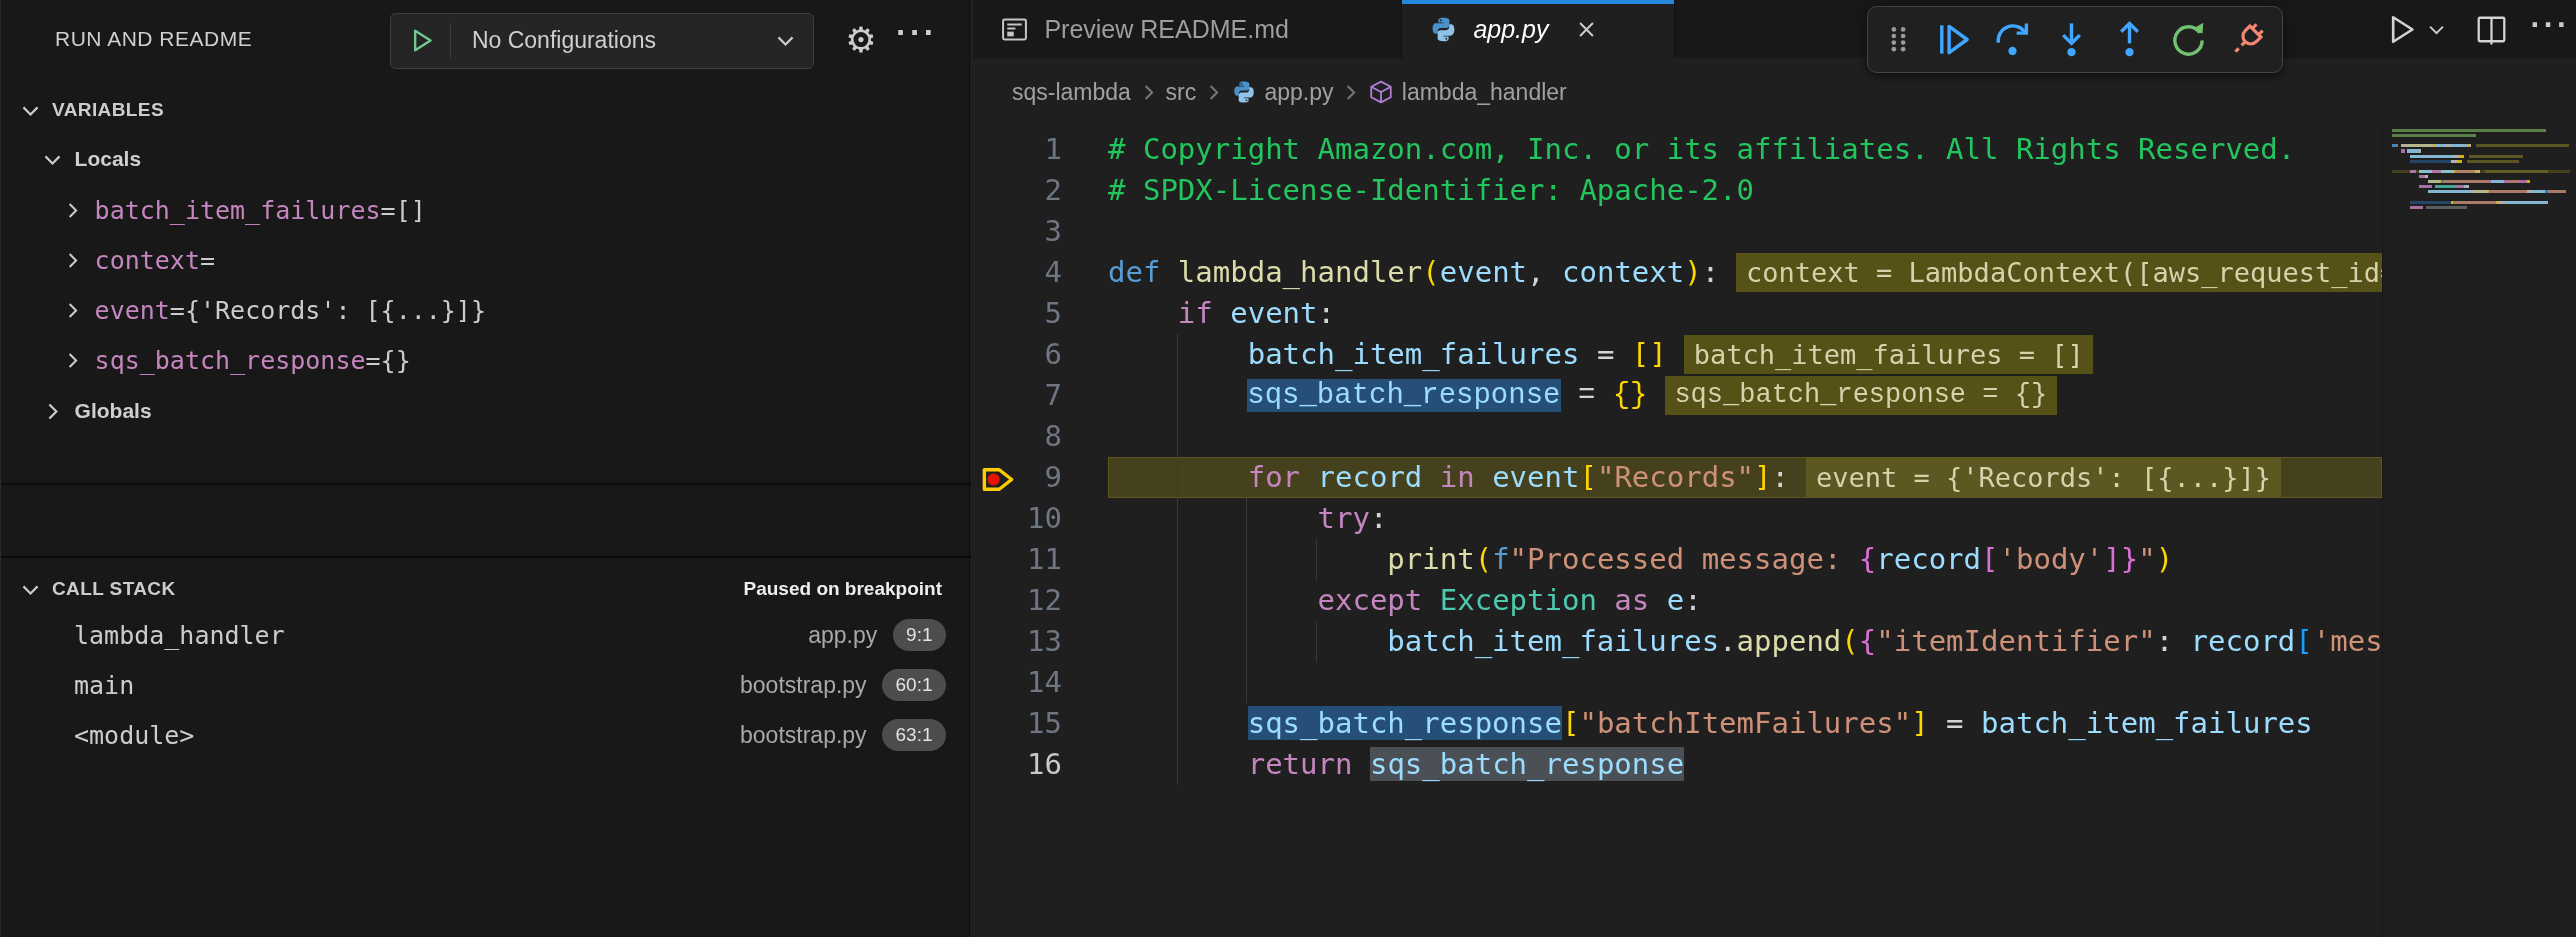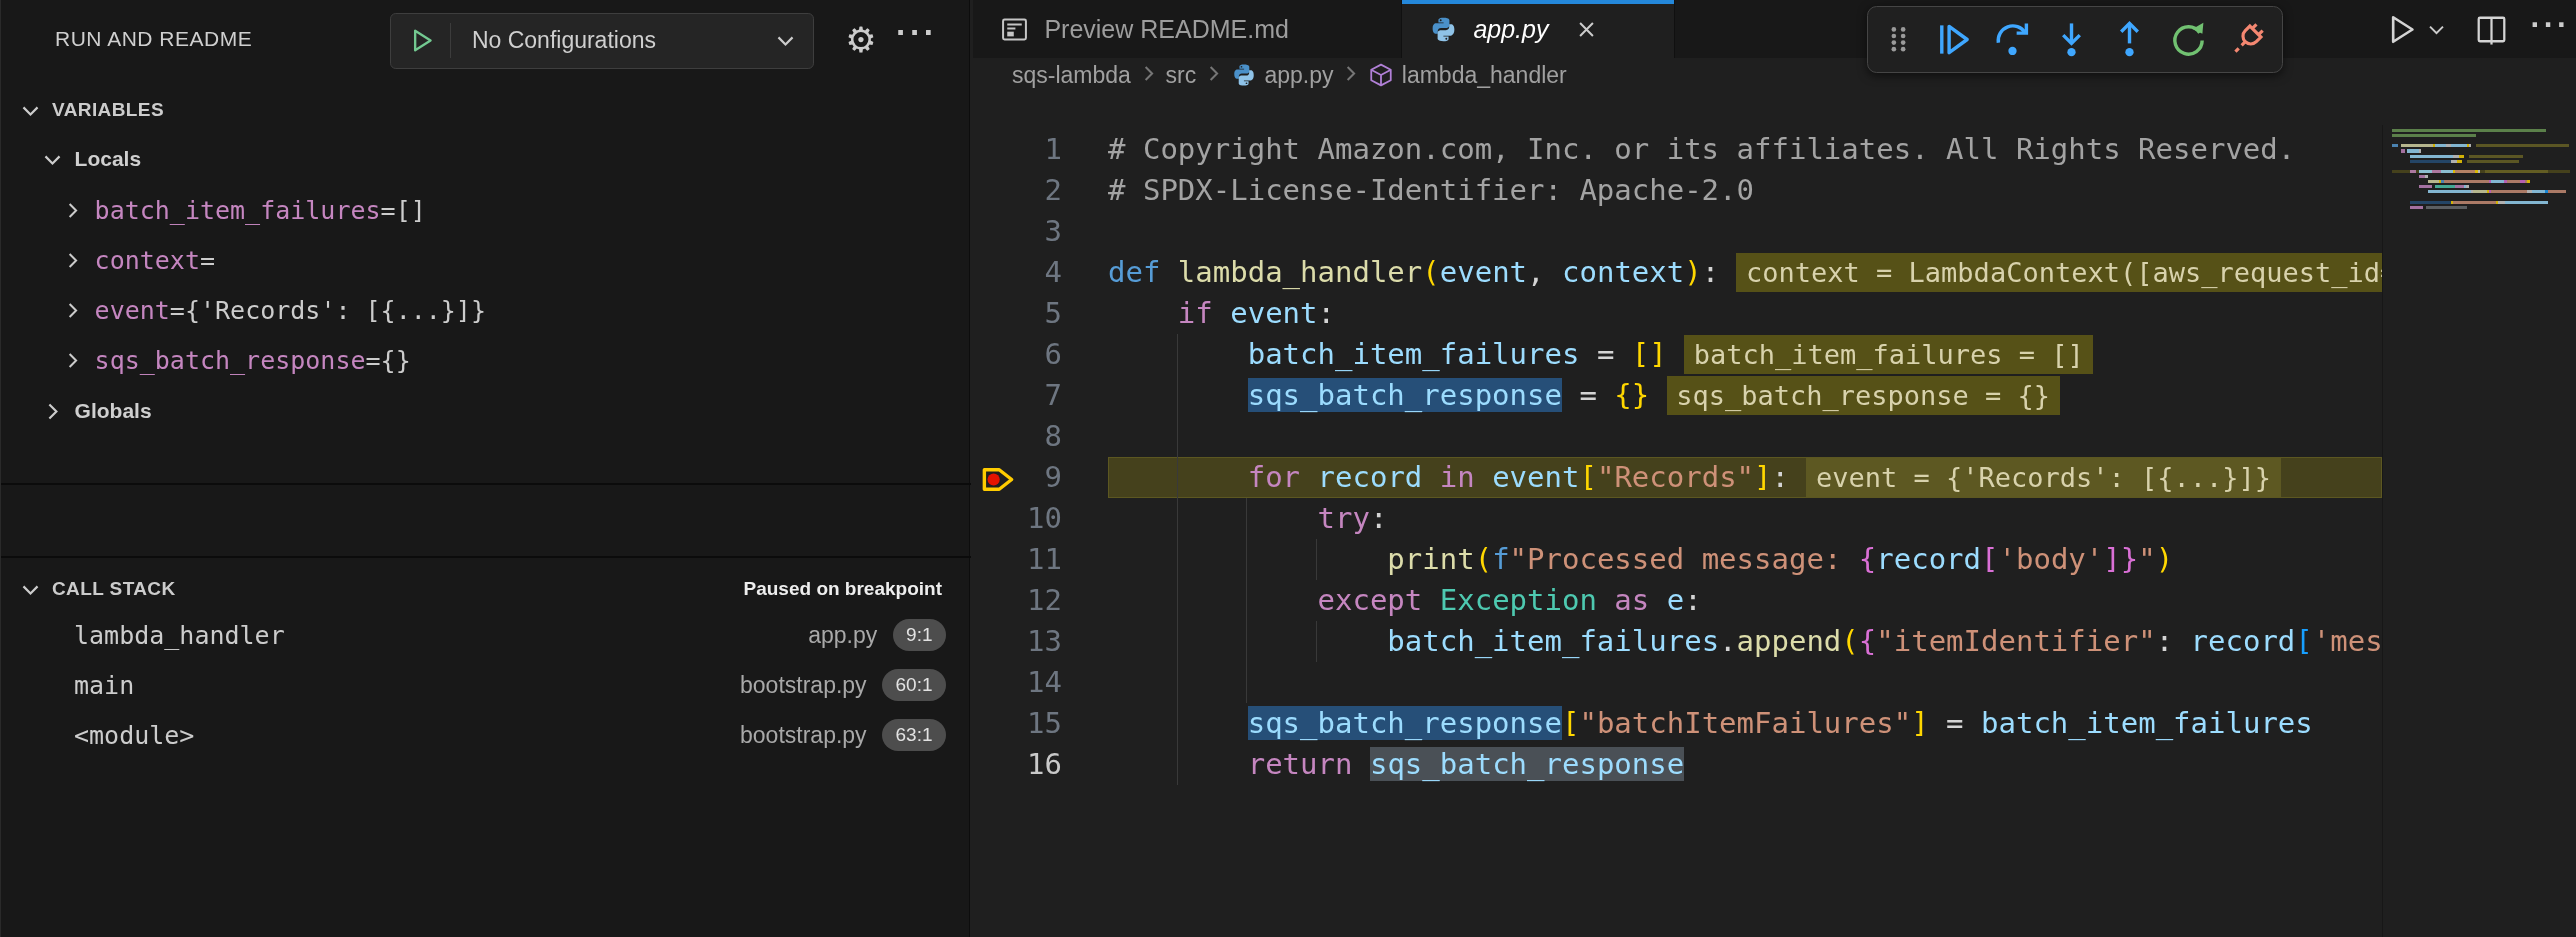--- a/index.html
+++ b/index.html
@@ -59,21 +59,21 @@
   .tab .ticon { width:29px; height:29px; margin-left:27px; }
   .tab .tlabel { font-size:25px; margin-left:15.4px; white-space:nowrap; }
   .tab.inactive { background:#181818; width:429px; }
   .tab.inactive .tlabel { color:#9d9d9d; }
   .tab.active { background:#1f1f1f; width:273px; }
   .tab.active::before { content:""; position:absolute; left:0; top:0; width:100%; height:3.9px; background:#2488db; }
   .tab.active .tlabel { color:#ffffff; font-style:italic; }
   .tab .tclose { width:27px; height:27px; margin-left:25px; cursor:pointer; }
 
   #breadcrumb { position:absolute; left:0; top:62px; width:100%; height:60px;
-    display:flex; padding-left:39px; }
+    display:flex; align-items:center; padding-left:39px; }
   .crumb { font-size:23px; color:#a0a0a0; cursor:pointer; white-space:nowrap; }
   .crumb-sep { width:23px; height:23px; margin:0 5.8px; }
   .crumb-icon { width:26px; height:26px; margin-right:7.7px; }
 
   
   #dbg-toolbar { position:absolute; left:894px; top:5.8px; width:416px; height:67px;
     background:#202020; border:1px solid #454545; border-radius:9.6px;
     box-shadow:0 2.9px 9.6px rgba(0,0,0,.55); display:flex; align-items:center;
     justify-content:space-between; padding:0 15.4px; z-index:5; }
   .dbg-btn { width:39px; height:39px; cursor:pointer; }
@@ -95,21 +95,21 @@
   .cl .ln { position:absolute; left:0; top:0; width:89px; text-align:right;
     color:#6e7681; cursor:pointer; }
   .cl .ln.active { color:#c9c9c9; }
   .cl .content { margin-left:135px; height:100%; white-space:pre; cursor:text; }
   .cl.cur .content { background:#45411c; box-shadow:inset 0 0 0 1px rgba(200,190,60,.18); }
   .gd { position:absolute; top:0; bottom:0; width:1px; background:#393939; }
   .pi { position:absolute; left:5.8px; top:2.9px; width:39px; height:39px; cursor:pointer; }
   .hint { display:inline-block; background:#565117; color:#d8d2ac; font-size:27px;
     height:39px; line-height:39px; margin-left:17.3px; margin-top:1px; padding:0 9.6px; vertical-align:top; }
   .cl.cur .hint { background:#5d5822; }
-  .tk-comment{color:#a3a3a3} .tk-kw{color:#569cd6} .tk-ctrl{color:#c586c0}
+  .tk-comment{color:#22c55e} .tk-kw{color:#569cd6} .tk-ctrl{color:#c586c0}
   .tk-fn{color:#dcdcaa} .tk-var{color:#9cdcfe} .tk-str{color:#ce9178}
   .tk-cls{color:#4ec9b0} .tk-punc{color:#d4d4d4}
   .tk-b1{color:#ffd700} .tk-b2{color:#da70d6} .tk-b3{color:#179fff}
   .bg-write{background:#264f78} .bg-read{background:#4a5056}
 
   
   #minimap { position:absolute; left:1409px; top:125px; width:193px; height:812px;
     border-left:1px solid #171717; cursor:pointer; }
   .mm-row { position:absolute; left:8.7px; right:4.8px; height:3.3px; display:flex; overflow:hidden; }
   .mm-row.cur { background:#45411c; }
@@ -396,21 +396,21 @@
         <span class="content" style="display: block;"><span class="tk-punc">    </span><span class="tk-ctrl">if</span><span class="tk-punc"> </span><span class="tk-var">event</span><span class="tk-punc">:</span></span>
       </div>
       <div class="cl">
         <span class="gd" style="left: 204px;"></span>
         <span class="ln">6</span>
         <span class="content" style="display: block;"><span class="tk-punc">        </span><span class="tk-var">batch_item_failures</span><span class="tk-punc"> = </span><span class="tk-b1">[]</span><span class="hint">batch_item_failures = []</span></span>
       </div>
       <div class="cl">
         <span class="gd" style="left: 204px;"></span>
         <span class="ln">7</span>
-        <span class="content" style="display: block;"><span class="tk-punc">        </span><span class="tk-var bg-write">sqs_batch_response</span><span class="tk-punc"> = </span><span class="tk-b1">{}</span><span class="hint">sqs_batch_response = {}</span></span>
+        <span class="content" style="display: block; font-family: Liberation Mono, monospace;"><span class="tk-punc">        </span><span class="tk-var bg-write">sqs_batch_response</span><span class="tk-punc"> = </span><span class="tk-b1">{}</span><span class="hint">sqs_batch_response = {}</span></span>
       </div>
       <div class="cl">
         <span class="gd" style="left: 204px;"></span>
         <span class="ln">8</span>
         <span class="content" style="display: block;"></span>
       </div>
       <div class="cl cur">
         <span class="gd" style="left: 204px;"></span>
         <span class="icon pi">
           <svg xmlns="http://www.w3.org/2000/svg" viewBox="0 0 16 16">

